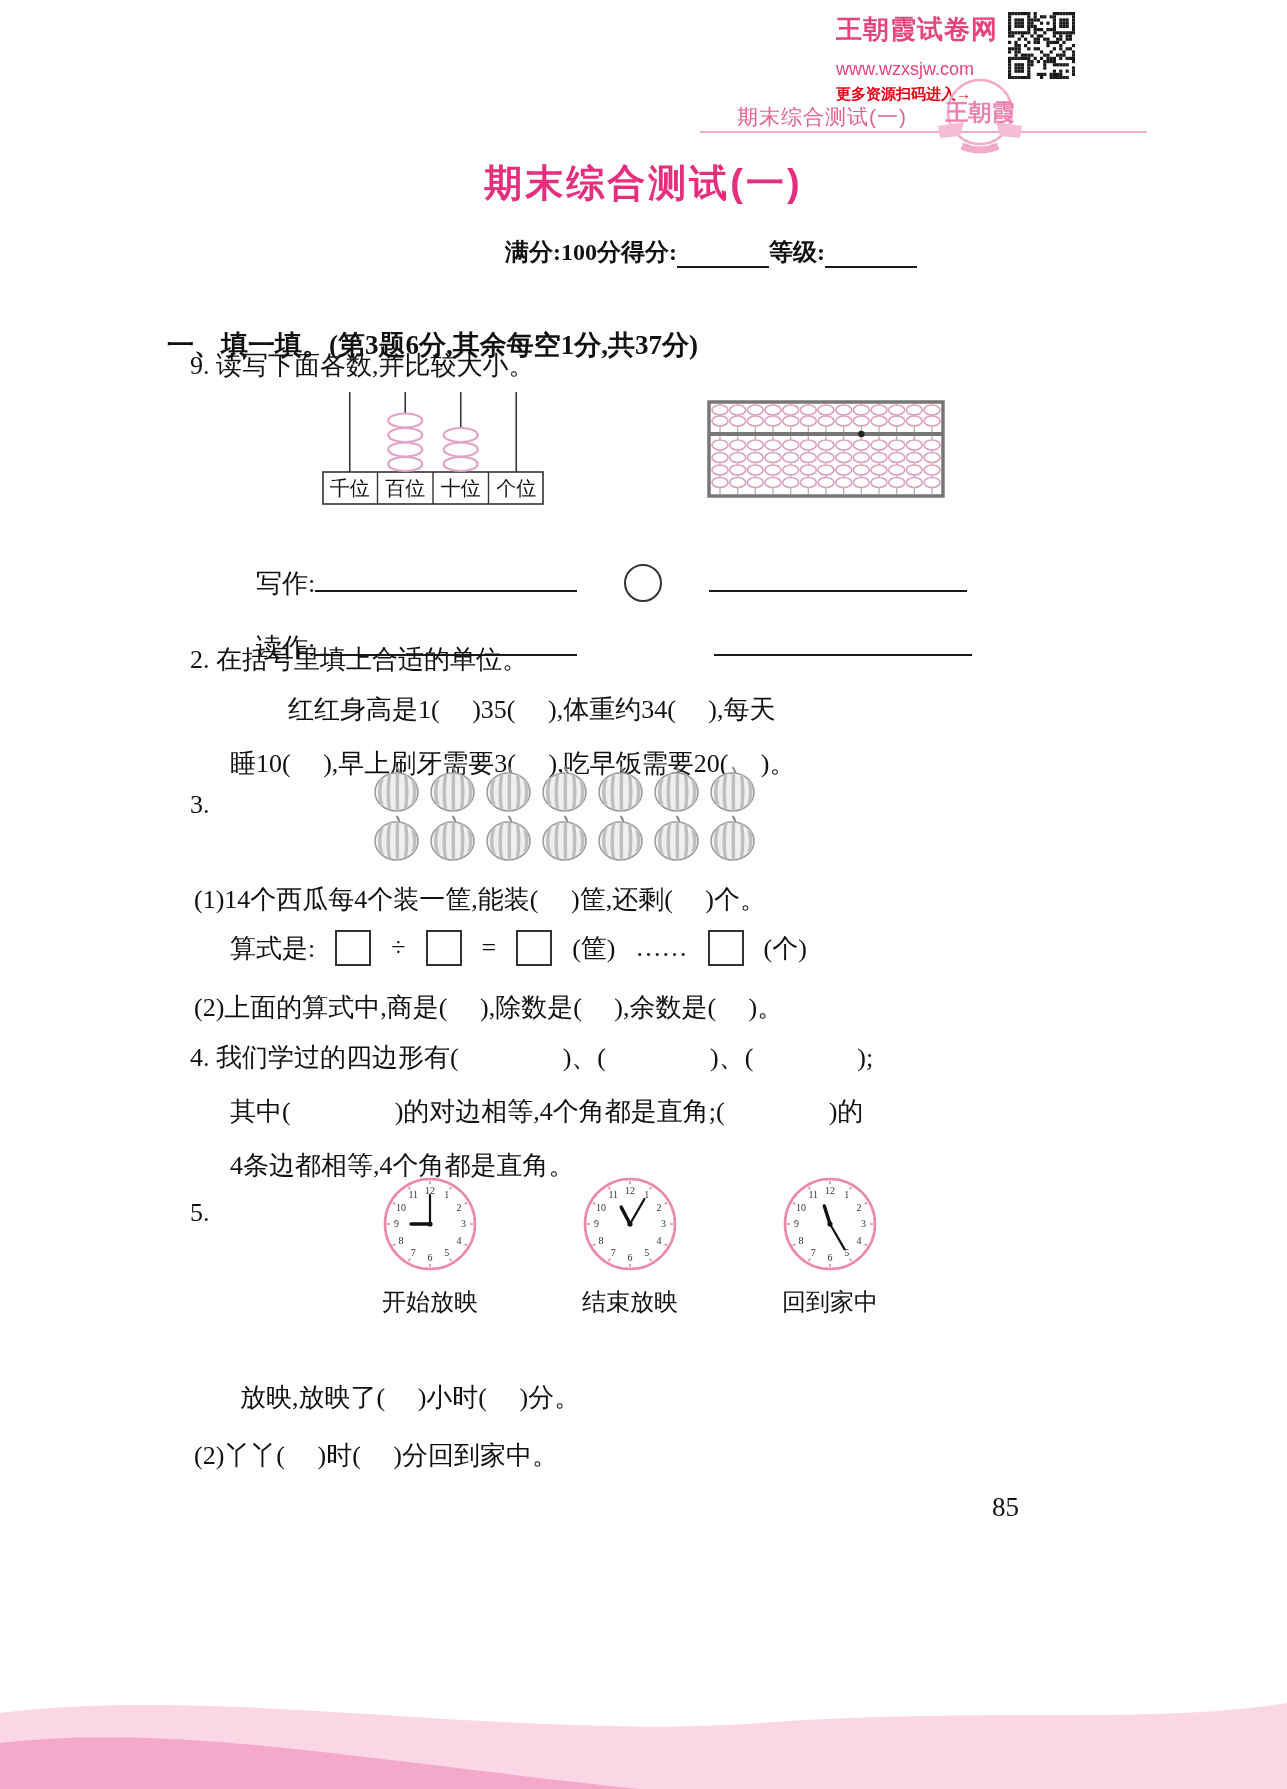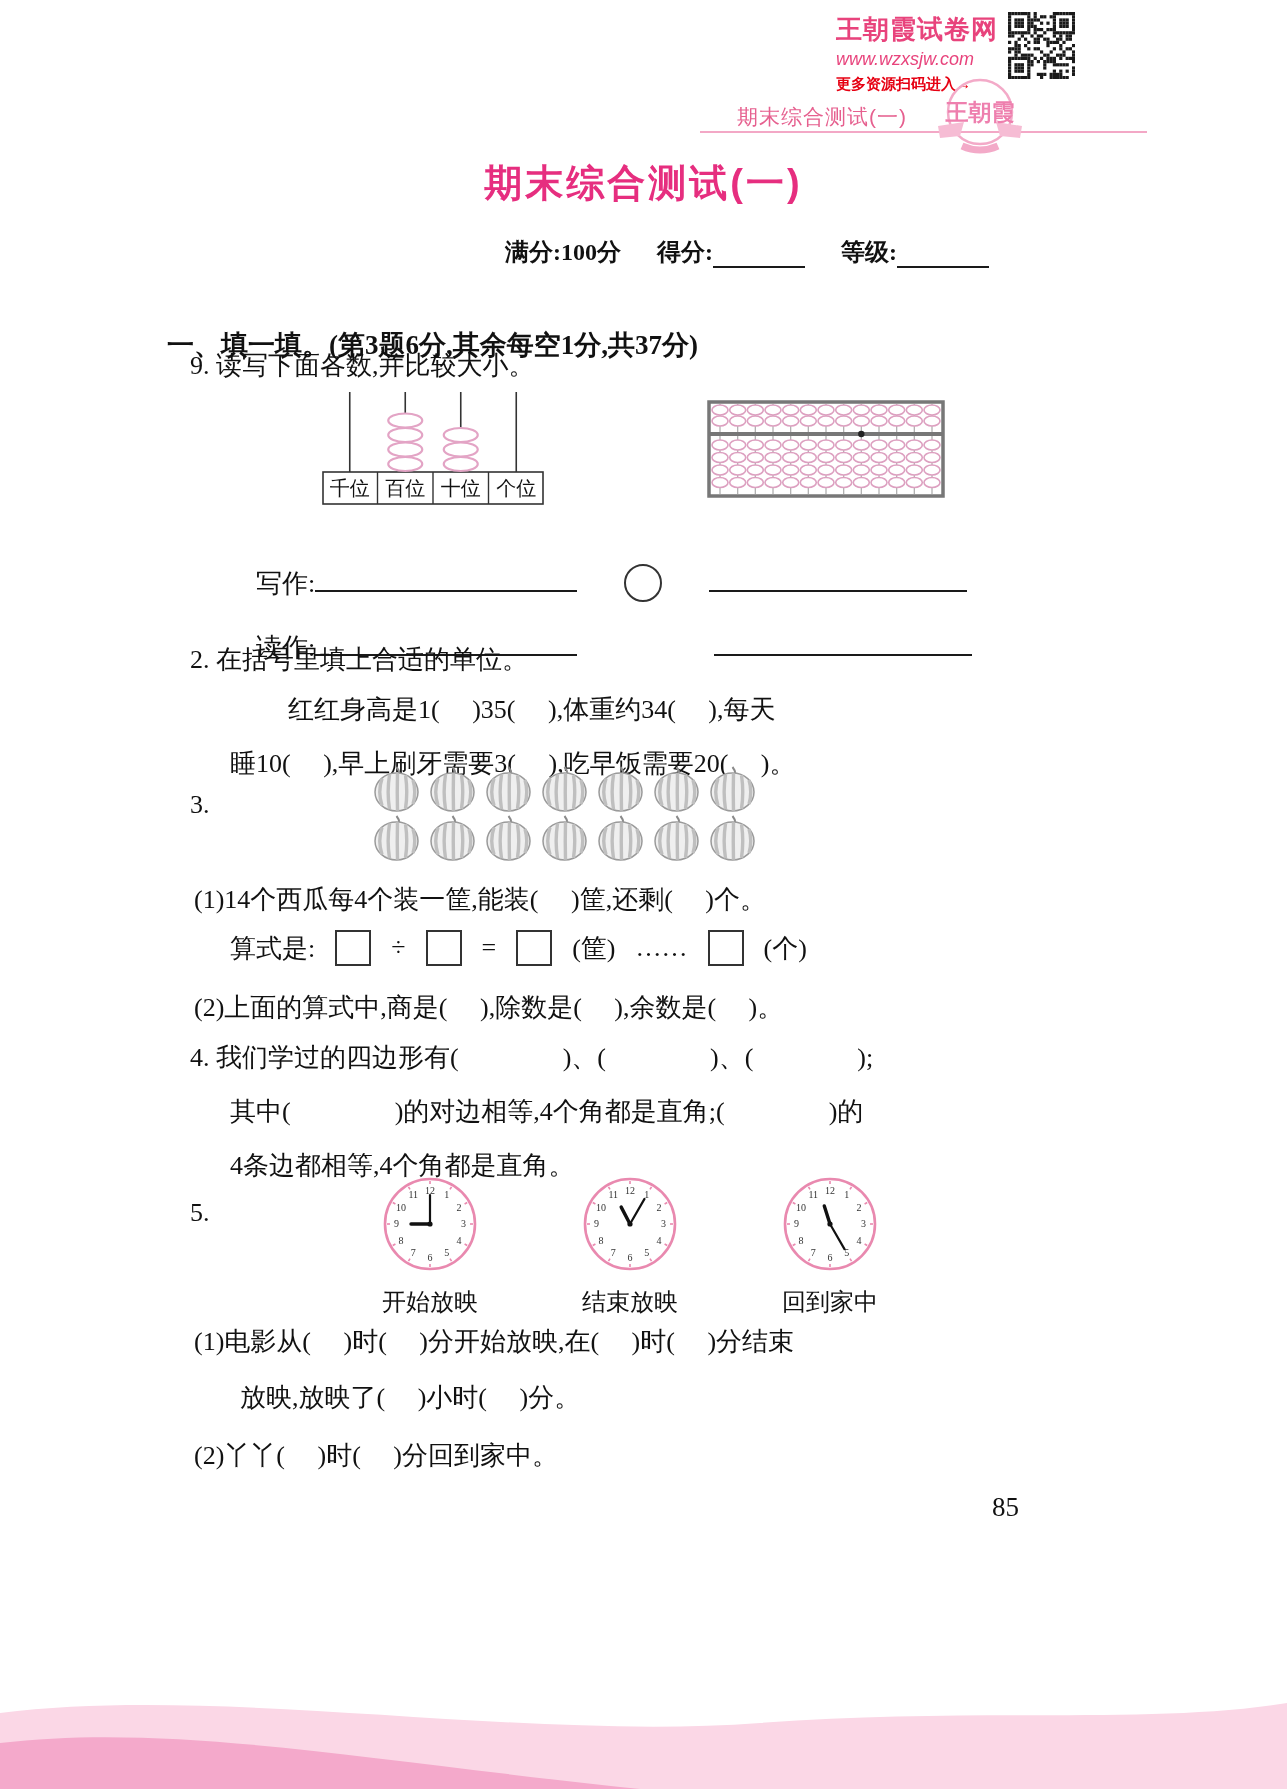--- a/index.html
+++ b/index.html
@@ -5,35 +5,35 @@
   * { margin:0; padding:0; box-sizing:border-box; }
   html,body { background:#ffffff; }
   body { font-family:"Liberation Serif","DejaVu Serif",serif; }
   .page { position:relative; width:1287px; height:1789px; background:#fff; overflow:hidden; }
 
   .abs { position:absolute; }
 
   
   .branding { position:absolute; left:836px; top:12px; display:flex; gap:10px; }
   .brand-name { font-family:"Liberation Sans","DejaVu Sans",sans-serif; font-size:26px; font-weight:bold; color:#e8437c; letter-spacing:1px; }
-  .brand-url  { font-family:"Liberation Sans","DejaVu Sans",sans-serif; font-size:18px; color:#e8437c; margin-top:2px;font-style:italic; }
+  .brand-url  { font-family:"Liberation Sans","DejaVu Sans",sans-serif; font-size:18px; color:#e8437c; margin-top:12px; }
   .brand-hint { font-family:"Liberation Sans","DejaVu Sans",sans-serif; font-size:15px; font-weight:bold; color:#e60012; margin-top:5px; }
   .qr { width:68px; height:68px; }
 
   .seal { position:absolute; left:928px; top:74px; z-index:3; }
 
   .tab-rule  { position:absolute; left:700px; top:131px; width:447px; height:2px; background:#f3a8c6; }
   .tab-label { position:absolute; left:737px; top:103px; font-family:"Liberation Sans","DejaVu Sans",sans-serif;
                font-size:21px; color:#e6608f; letter-spacing:1px; }
 
   .title { position:absolute; left:0; top:158px; width:100%; text-align:center;
            font-family:"Liberation Sans","DejaVu Sans",sans-serif;
            font-size:38px; font-weight:bold; color:#e62e7f; letter-spacing:3px; }
 
-  .score-row { position:absolute; left:505px; top:236px; display:flex; gap:36px;
+  .score-row { position:absolute; left:505px; top:236px; display:flex; 
                font-size:24px; font-weight:bold; color:#111; align-items:flex-end; }
   .score-item { display:flex; align-items:flex-end; }
 
   .uline { display:inline-block; height:30px; border-bottom:2px solid #1a1a1a; }
 
   .line { position:absolute; font-size:26px; color:#111; white-space:pre; }
   .sec-head { font-size:27px; font-weight:bold; }
 
   .cmp-circle { display:inline-block; width:38px; height:38px; border:2px solid #333;
                 border-radius:50%; margin:0 47px; vertical-align:-10px; }
@@ -706,21 +706,20 @@
           <text x="31.2" y="22.4" text-anchor="middle" font-size="10" fill="#333" font-family="Liberation Serif,serif">11</text>
           <text x="48.0" y="17.9" text-anchor="middle" font-size="10" fill="#333" font-family="Liberation Serif,serif">12</text>
       <line x1="48" y1="48" x2="42.3" y2="29.9" stroke="#111" stroke-width="3.4" stroke-linecap="round"></line>
       <line x1="48" y1="48" x2="62.5" y2="73.1" stroke="#111" stroke-width="2.2" stroke-linecap="round"></line>
       <circle cx="48" cy="48" r="2.6" fill="#111"></circle>
     </svg>
     <div class="clock-label">回到家中</div>
       </div>
     </div>
 
-  <div class="line" style="left:194px; top:1324px;">(1)电影从(     )时(     )分开始放映,在(     )时(     )分结束</div>
   <div class="line" style="left:240px; top:1380px;">放映,放映了(     )小时(     )分。</div>
   <div class="line" style="left:194px; top:1438px;">(2)丫丫(     )时(     )分回到家中。</div>
 
   <div class="page-num">85</div>
 
   <svg class="footer" width="1287" height="110" viewBox="0 0 1287 110">
     <path d="M0,34 C220,6 520,62 760,44 C980,28 1150,46 1287,24 L1287,110 L0,110 Z" fill="#fbd7e6"></path>
     <path d="M0,64 C170,44 360,80 620,108 L640,110 L0,110 Z" fill="#f4a9cb"></path>
   </svg>
 

